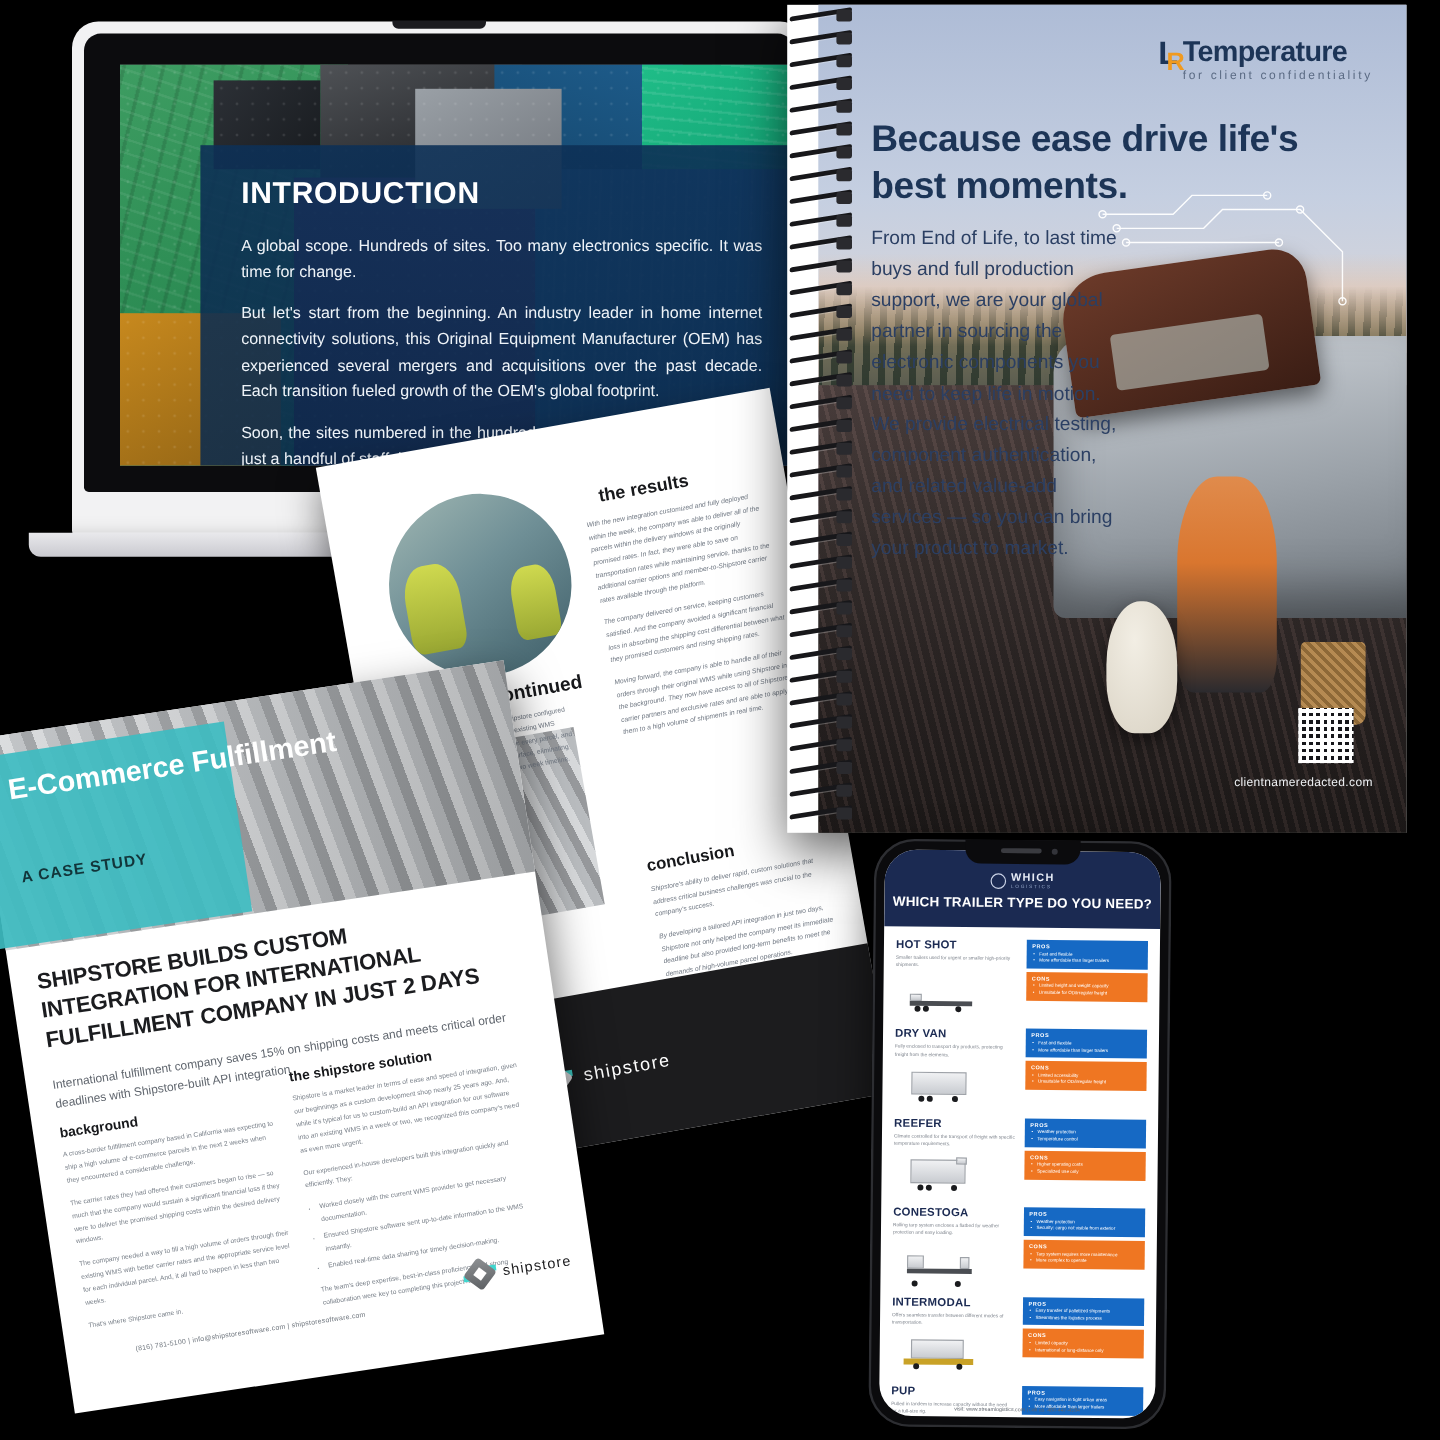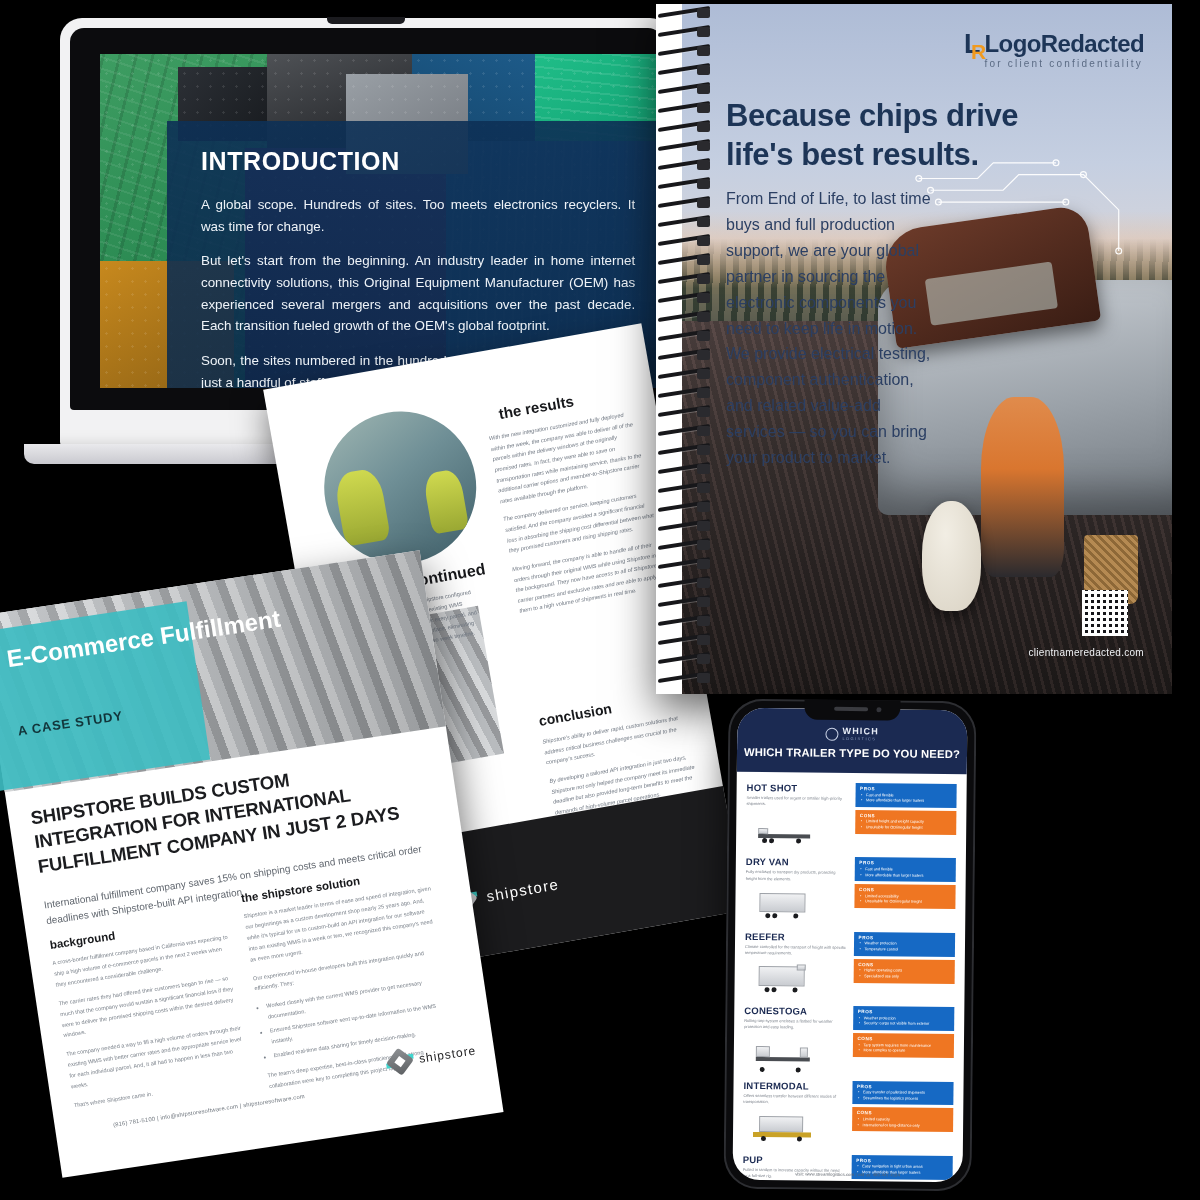--- a/index.html
+++ b/index.html
@@ -252,21 +252,21 @@
           <div class="p p3"></div>
             <div class="p p4"></div>
             <div class="p p5"></div>
           <div class="p p6"></div>
             <div class="p p7"></div>
             <div class="p p8"></div>
           <div class="chipdots"></div>
         </div>
         <div class="intro-panel">
           <div class="intro-title">INTRODUCTION</div>
-          <p>A global scope. Hundreds of sites. Too meets electronics recyclers. It was time for change.</p>
+          <p>A global scope. Hundreds of sites. Too many electronics specific. It was time for change.</p>
           <p>But let's start from the beginning. An industry leader in home internet connectivity solutions, this Original Equipment Manufacturer (OEM) has experienced several mergers and acquisitions over the past decade. Each transition fueled growth of the OEM's global footprint.</p>
           <p>Soon, the sites numbered in the hundreds, including small locations with just a handful of staff, large distribution center and</p>
         </div>
       </div>
     </div>
     <div class="laptop-base"></div>
   </div>
 
   <div class="brochure">
     <div class="br-page">
@@ -279,26 +279,26 @@
       <div class="br-people"></div>
       <div class="br-dog"></div>
       <div class="br-basket"></div>
 
       <div class="br-logo">
         <div class="br-lr">
           <span>L</span>
           <span class="r">R</span>
         </div>
         <div class="br-logo-text">
-          <div class="br-logo-name">LogoRedacted</div>
+          <div class="br-logo-name">Temperature</div>
           <div class="br-logo-sub">for client confidentiality</div>
         </div>
       </div>
 
-      <div class="br-head">Because chips drive life's best results.</div>
+      <div class="br-head">Because ease drive life's best moments.</div>
 
       <svg class="br-circuit" viewBox="0 0 260 120">
         <g fill="none" stroke="#ffffff" stroke-width="1.2">
           <path d="M10 34 H70 L86 18 H150"></path>
           <path d="M22 46 H96 L112 30 H178 L214 66 V108"></path>
           <path d="M30 58 H160"></path>
         </g>
         <g fill="none" stroke="#ffffff" stroke-width="1.2">
           <circle cx="10" cy="34" r="3"></circle>
             <circle cx="150" cy="18" r="3"></circle>

